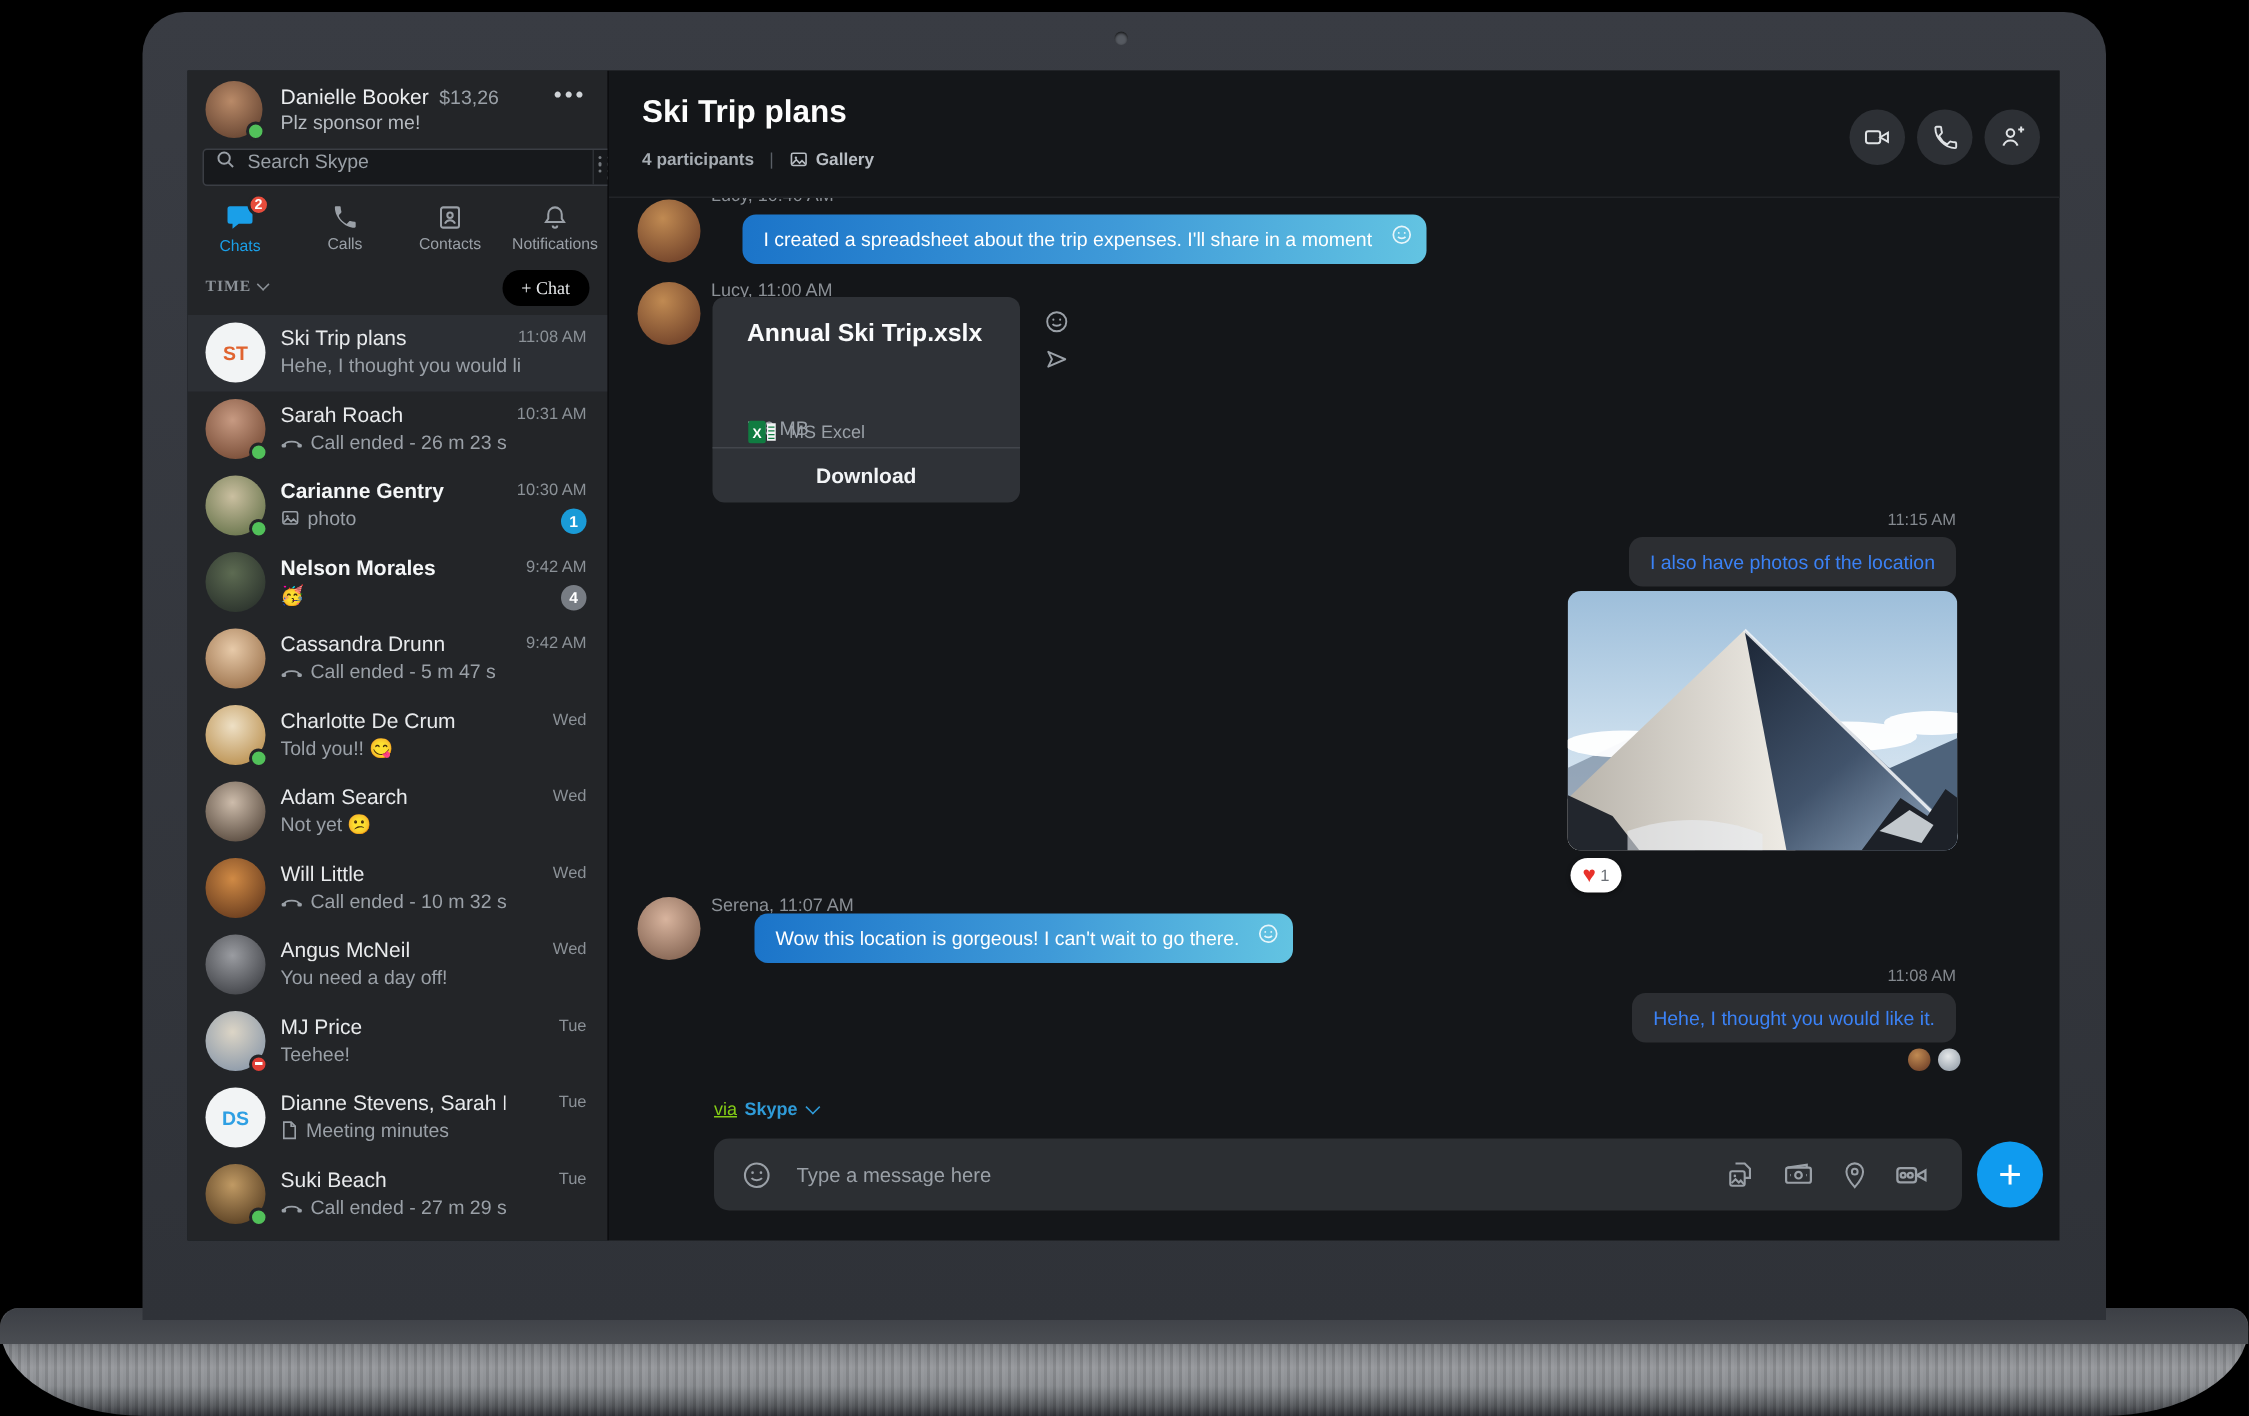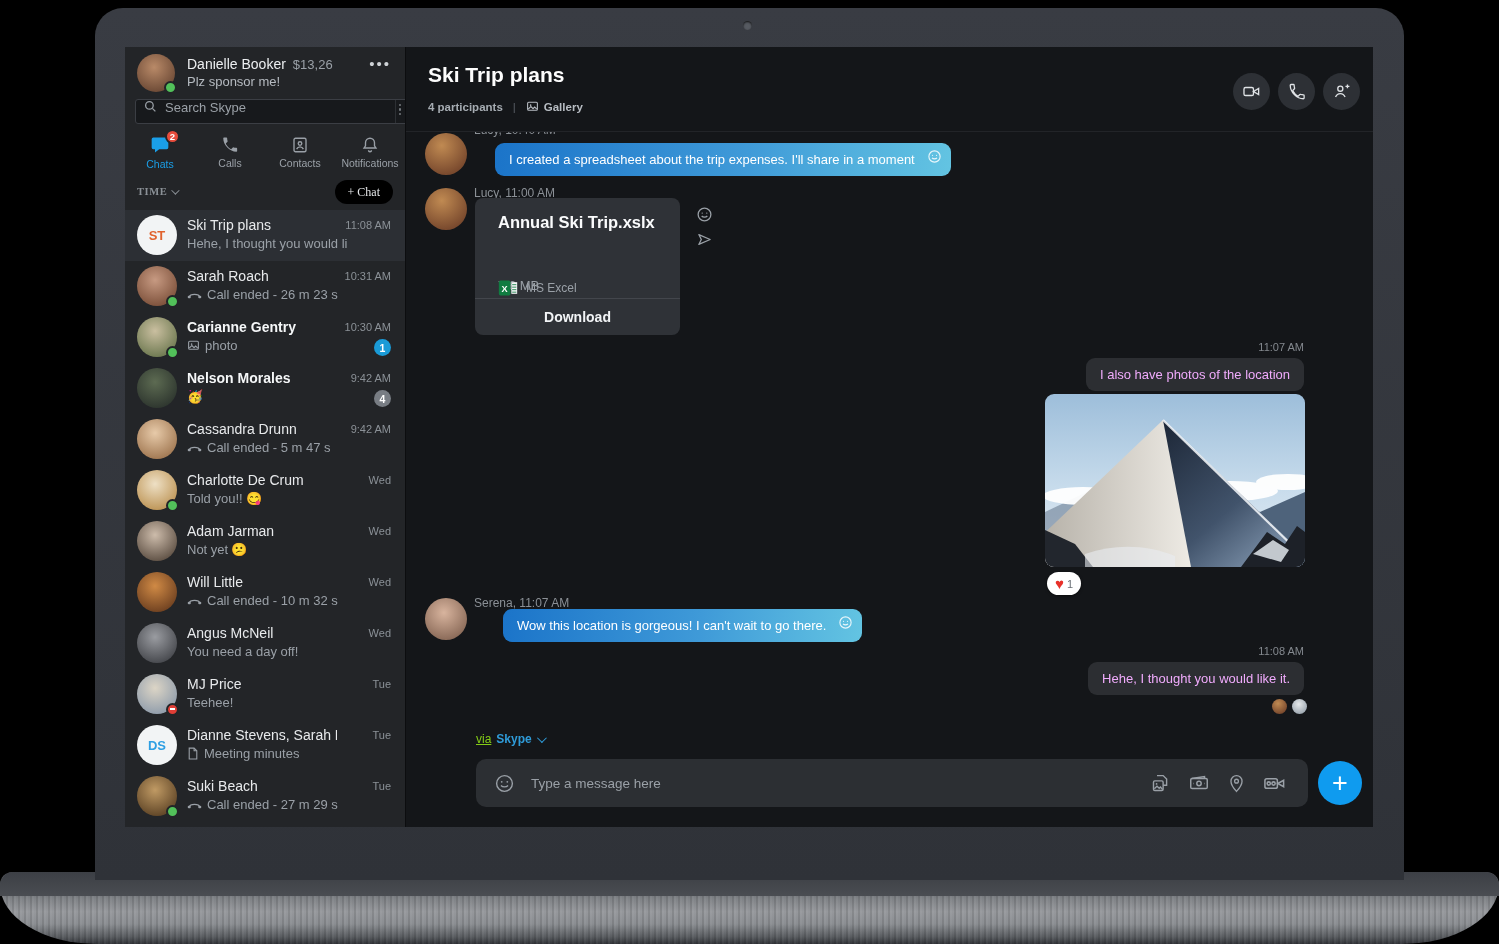--- a/index.html
+++ b/index.html
@@ -114,21 +114,21 @@
     align-items:center; justify-content:center; cursor:pointer; }
 
   .msg-label { position:absolute; font-size:12px; color:#8b9096; white-space:nowrap; z-index:1; }
   .time-label { position:absolute; font-size:11px; color:#84898f; z-index:1; }
   .m-avatar { position:absolute; width:42px; height:42px; z-index:1; }
 
   .bubble { position:absolute; padding:9px 14px; border-radius:9px; font-size:13px;
     white-space:nowrap; z-index:1; cursor:pointer; }
   .bubble.in { background:linear-gradient(95deg, #1b74c9 0%, #3f9ad8 55%, #63c4e2 100%);
     color:#fff; padding-right:36px; }
-  .bubble.out { background:#2c2e32; color:#f0abfc;text-align:right; }
+  .bubble.out { background:#2c2e32; color:#3b82f6;text-align:right; }
   .b-smiley { position:absolute; right:9px; top:6px; opacity:.85; line-height:0; }
 
   .file-card { position:absolute; left:69px; top:151px; width:205px; height:137px;
     background:#2f3237; border-radius:8px; z-index:1; cursor:pointer; }
   .fc-title { position:absolute; left:23px; top:15px; font-size:16.5px; font-weight:bold; color:#fafbfc; }
   .fc-size { position:absolute; left:23px; top:41px; font-size:13px; color:#9aa0a7;margin-top:39px; }
   .fc-app { position:absolute; left:23px; top:80px; display:flex; align-items:center; gap:8px;
     font-size:12px; color:#9aa0a7; }
   .fc-download { position:absolute; left:0; bottom:0; width:100%; height:37px; border-top:1px solid #43464c;
     display:flex; align-items:center; justify-content:center; font-size:14px; font-weight:bold;
@@ -335,21 +335,21 @@
     <div class="c-preview">
 
       <span class="c-preview-text">Told you!! 😋</span>
     </div>
 
   </div>
             <div class="chat-row">
     <div class="c-avatar avatar g6">
       
     </div>
-    <div class="c-name">Adam Jarman</div>
+    <div class="c-name">Adam Search</div>
     <div class="c-time">Wed</div>
     <div class="c-preview">
 
       <span class="c-preview-text">Not yet 😕</span>
     </div>
 
   </div>
             <div class="chat-row">
     <div class="c-avatar avatar g7">
       
@@ -503,21 +503,21 @@
               <circle cx="15.2" cy="10" r="1" fill="#9aa0a7" stroke="none"></circle>
               <path d="M8 14.2a5 4 0 0 0 8 0"></path>
             </svg>
         </span>
         <span class="hover-ico" style="left:290px; top:184px;">
           <svg width="17" height="17" viewBox="0 0 24 24" fill="none" stroke="#9aa0a7" stroke-width="1.8" stroke-linejoin="round">
               <path d="M4 19 L20 12 L4 5 L7.5 12 Z"></path>
             </svg>
         </span>
 
-        <div class="time-label" style="right:69px; top:294px;">11:07 AM</div>
+        <div class="time-label" style="right:69px; top:294px;">11:15 AM</div>
         <div class="bubble out" style="right:69px; top:311px;">
           <span>I also have photos of the location</span>
         </div>
         <div class="photo-msg">
           <svg width="260" height="173" viewBox="0 0 260 173" preserveAspectRatio="none">
             <defs>
               <linearGradient id="sky" x1="0" y1="0" x2="0" y2="1">
                   <stop offset="0" stop-color="#9dbeda"></stop>
                   <stop offset=".55" stop-color="#c8dcec"></stop>
                   <stop offset="1" stop-color="#e8eef4"></stop>

